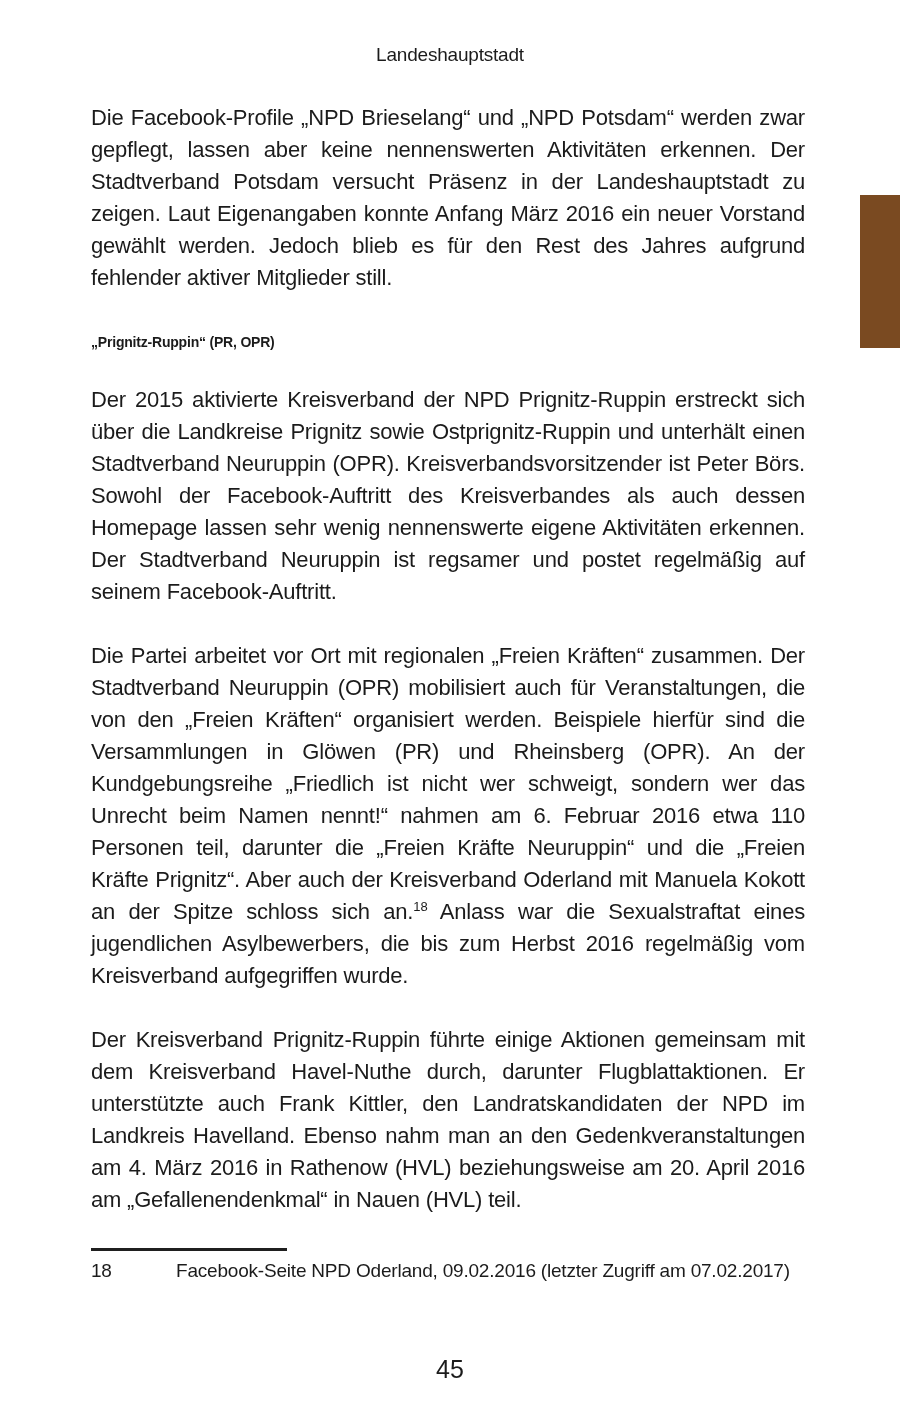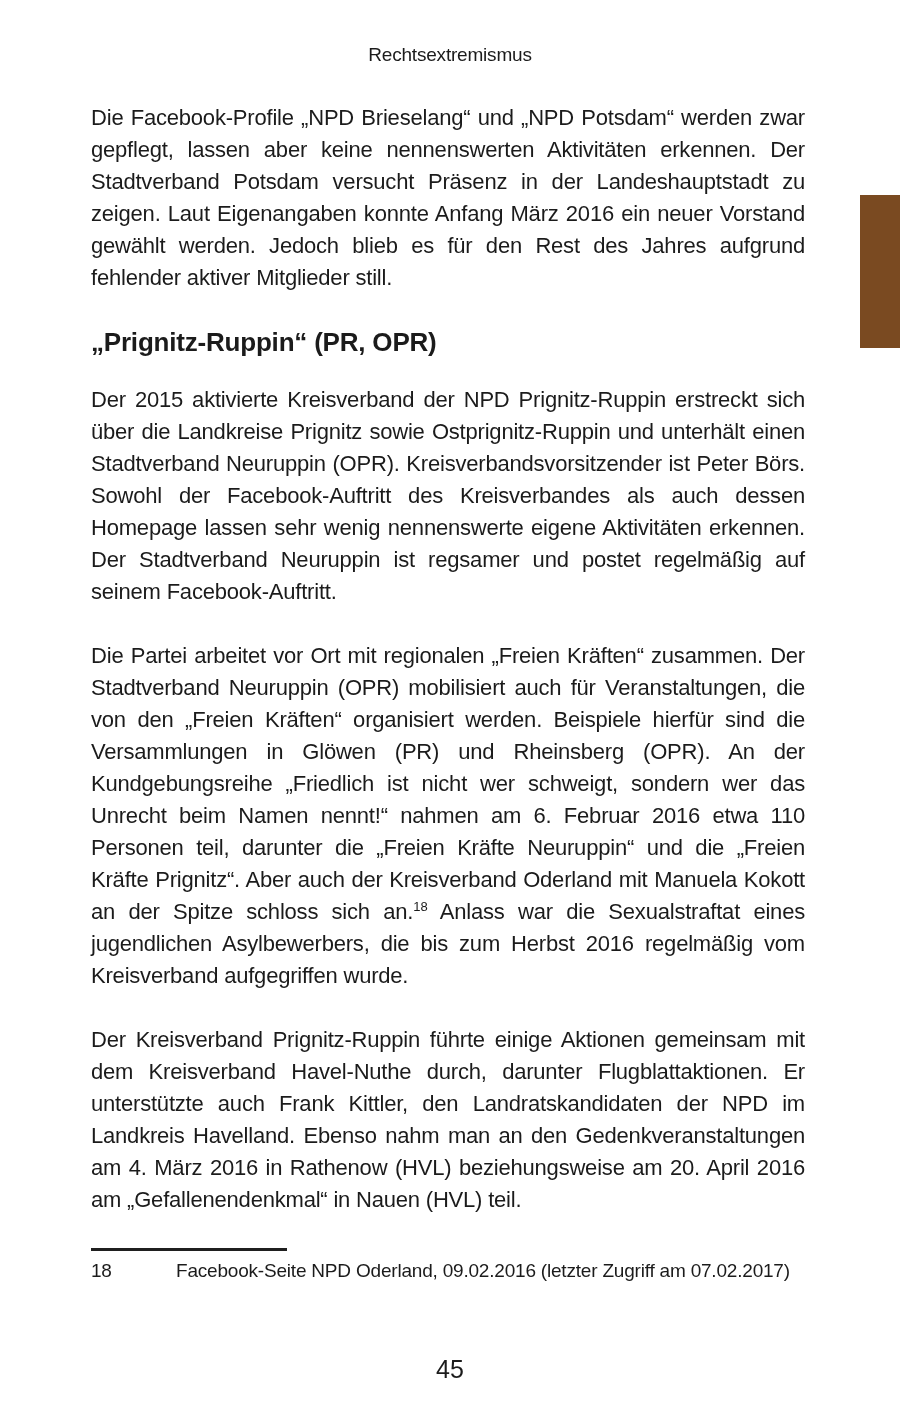--- a/index.html
+++ b/index.html
@@ -44,21 +44,21 @@
     line-height: 32px;
     letter-spacing: -0.2px;
     text-align: justify;
     hyphens: auto;
     -webkit-hyphens: auto;
   }
   .content p {
     margin: 0 0 32px 0;
   }
   .section-heading {
-    font-size: 26px;
+    font-size: 14px;
     font-weight: bold;
     line-height: 32px;
     margin: 14px 0 26px 0;
     text-align: left;
   }
   sup.fn-ref {
     font-size: 13px;
     line-height: 0;
     vertical-align: super;
     letter-spacing: 0;
@@ -94,21 +94,21 @@
     text-align: center;
     font-size: 25px;
     line-height: 22px;
   }
 </style>
 </head>
 <body>
 
 <div class="page">
 
-  <div class="running-header">Rechtsextremismus</div>
+  <div class="running-header">Landeshauptstadt</div>
 
   <div class="bookmark-tab" style="background: rgb(122, 74, 33);"></div>
 
   <div class="content">
 
 
     <p>Die Facebook-Profile „NPD Brieselang“ und „NPD Potsdam“ werden zwar gepflegt, lassen aber keine nennenswerten Aktivitäten erkennen. Der Stadtverband Potsdam versucht Präsenz in der Landeshauptstadt zu zeigen. Laut Eigenangaben konnte Anfang März 2016 ein neuer Vorstand gewählt werden. Jedoch blieb es für den Rest des Jahres aufgrund fehlender aktiver Mitglieder still.</p>
 
     <h2 class="section-heading">„Prignitz-Ruppin“ (PR, OPR)</h2>
 

